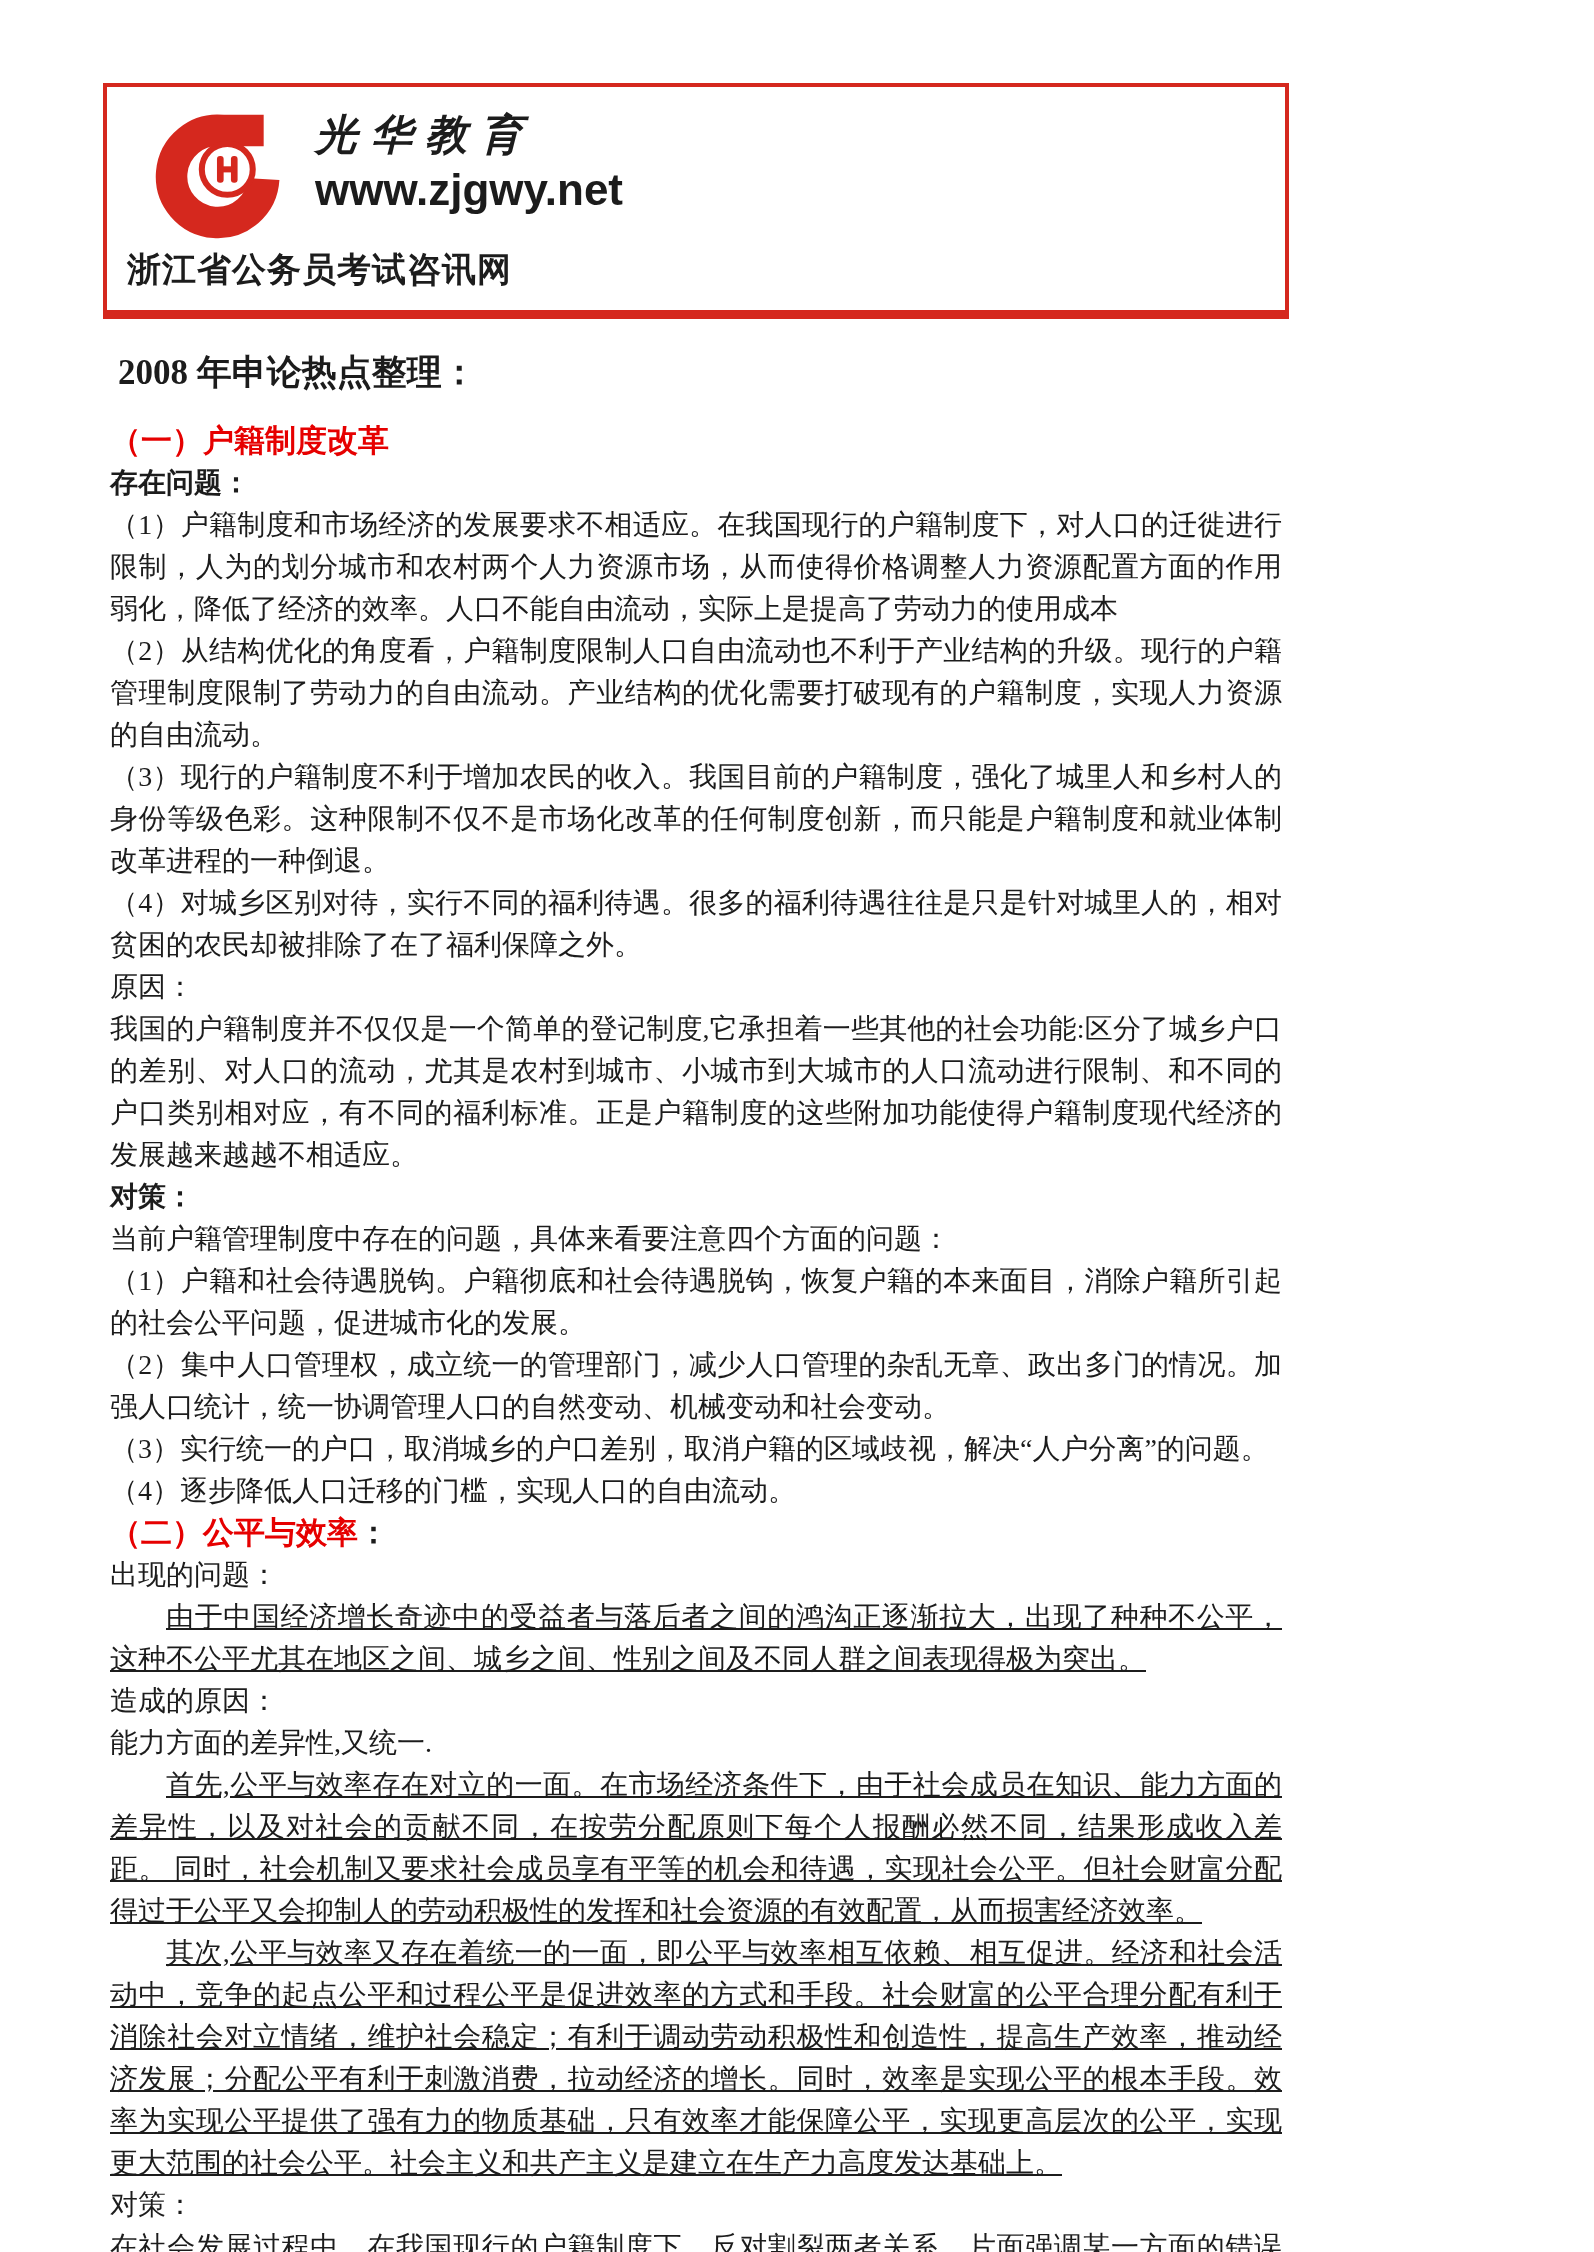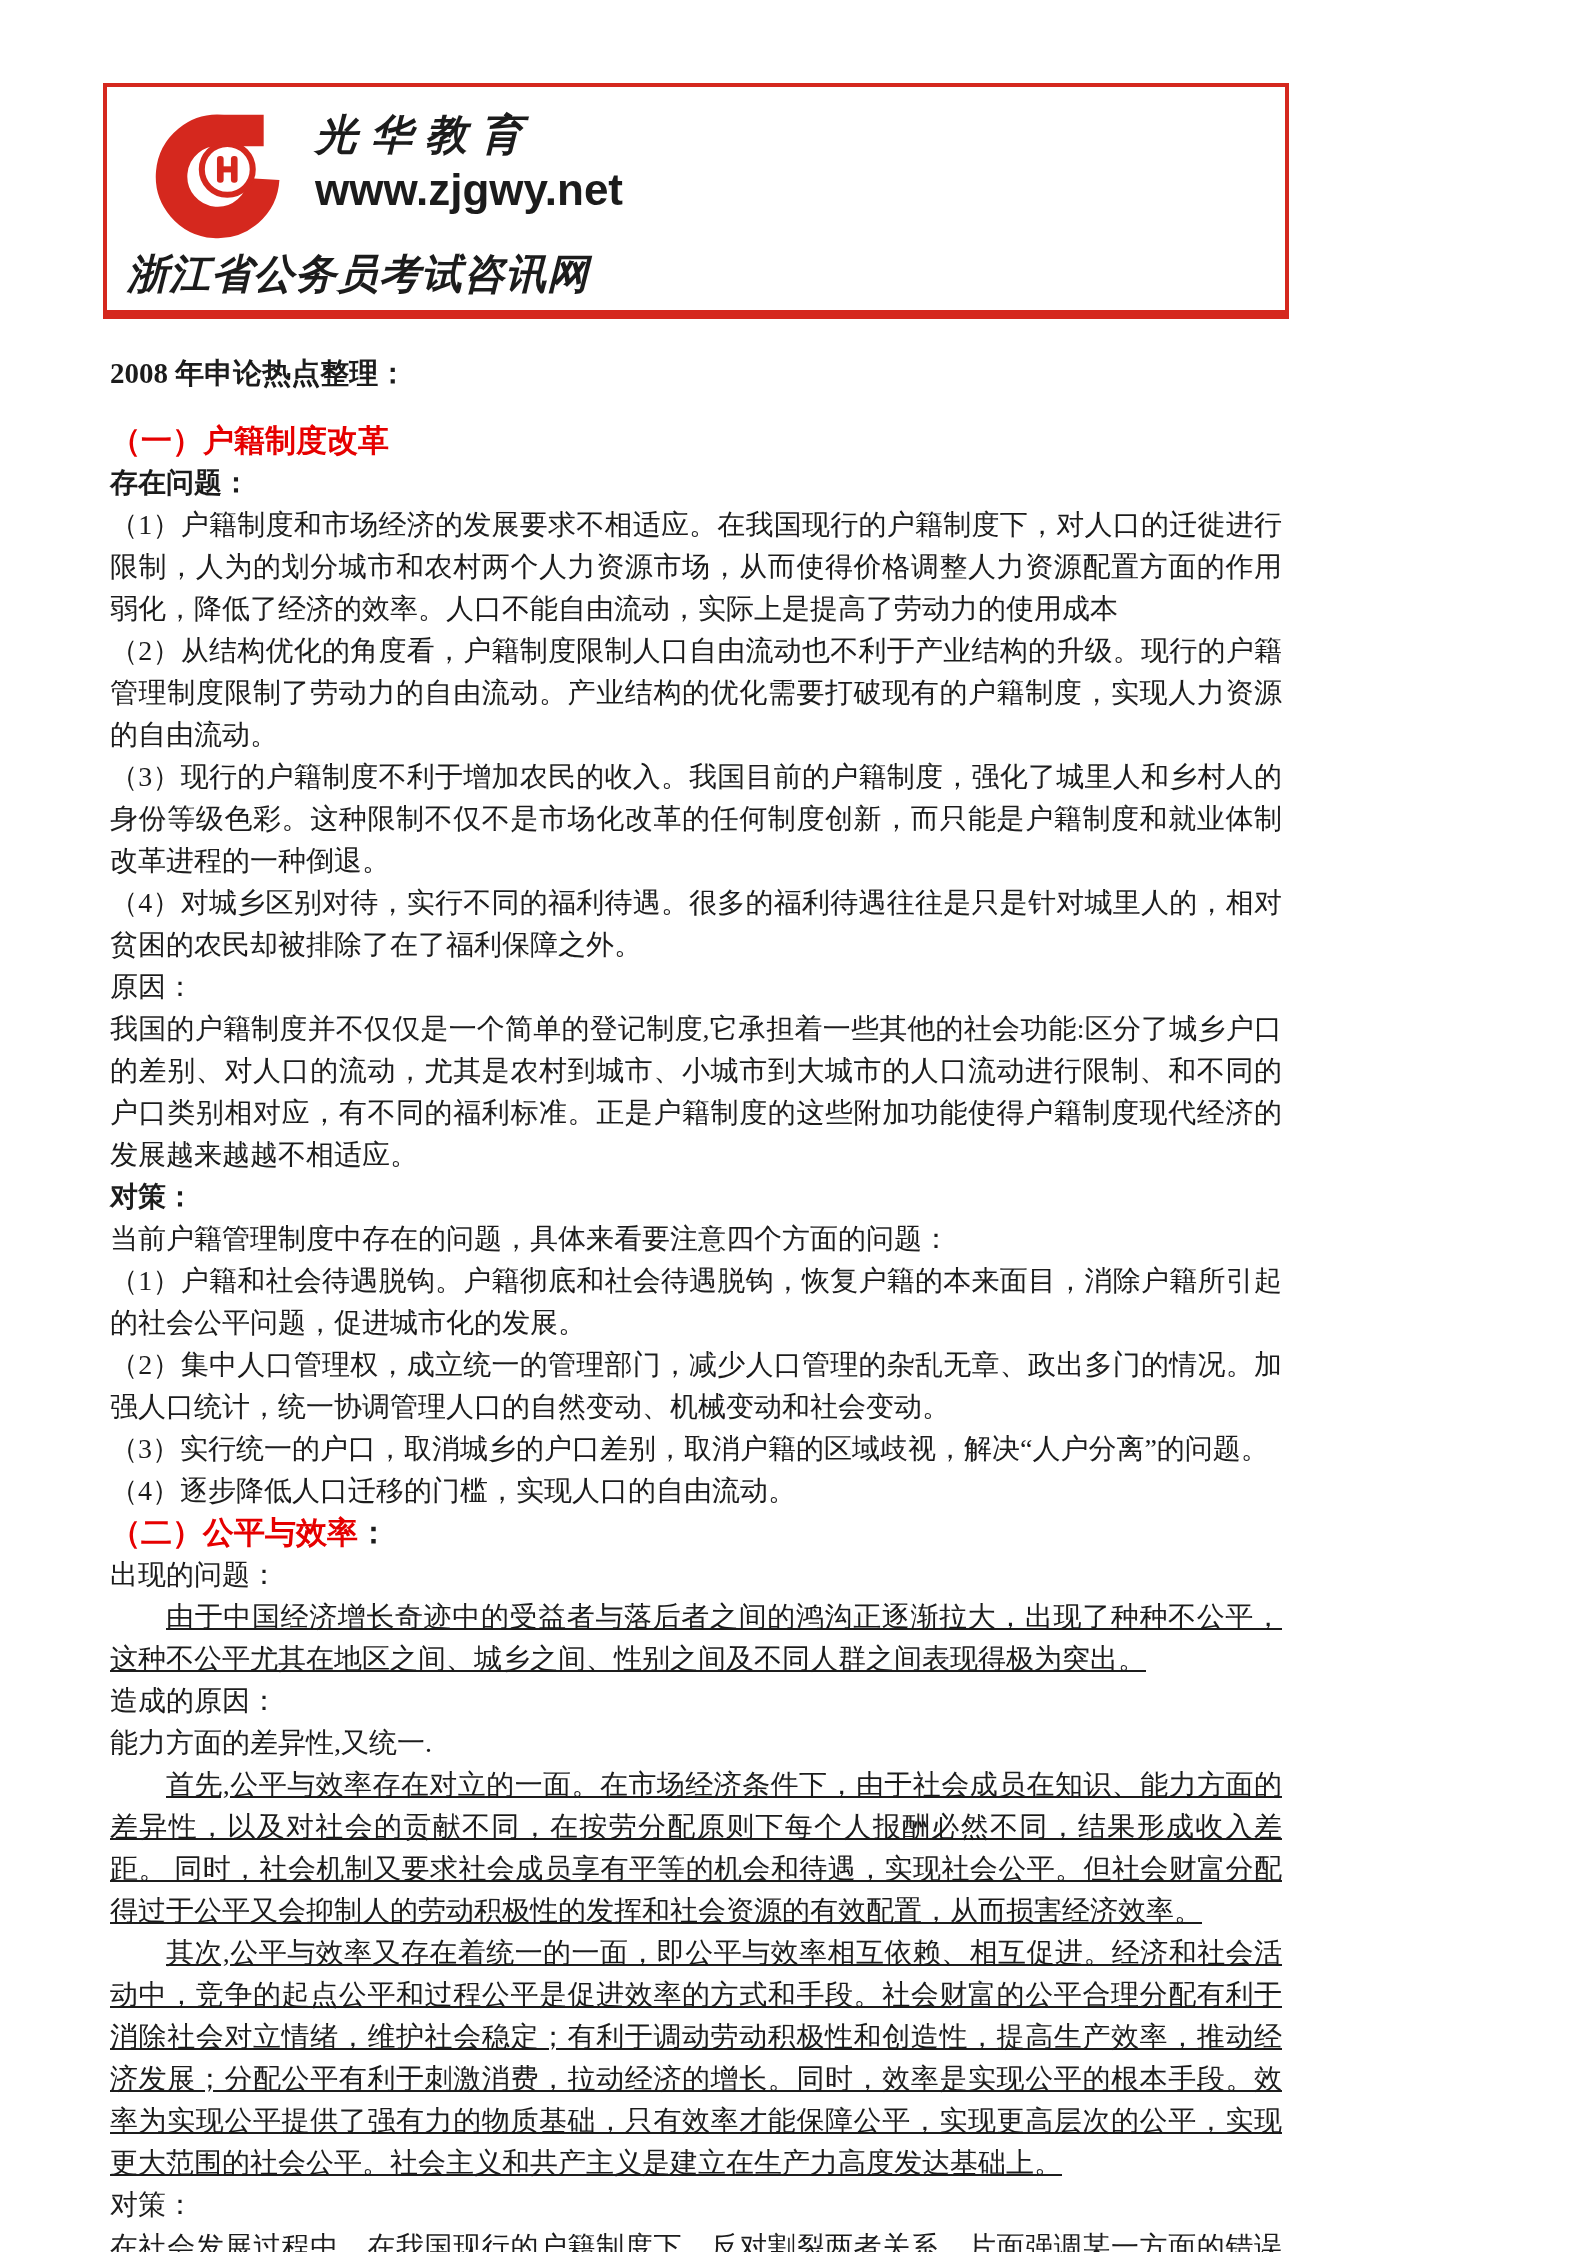--- a/index.html
+++ b/index.html
@@ -19,35 +19,35 @@
   .brand-block{margin-left:2px;margin-top:12px;}
   .brand-name{
     font-size:42px;font-weight:bold;font-style:italic;letter-spacing:13px;
     font-family:"Liberation Serif","DejaVu Serif",serif;white-space:nowrap;
   }
   .website{
     font-size:44px;font-weight:bold;letter-spacing:0px;margin-top:2px;
     font-family:"Liberation Sans","DejaVu Sans",sans-serif;white-space:nowrap;
   }
   .site-name{
-    font-size:41px;font-weight:bold;margin-top:0px;letter-spacing:1px;
-    font-family:"Liberation Sans","DejaVu Sans",sans-serif;white-space:nowrap;font-style:italic;
+    font-size:34px;font-weight:bold;margin-top:0px;letter-spacing:1px;
+    font-family:"Liberation Sans","DejaVu Sans",sans-serif;white-space:nowrap;
   }
   .banner-right{flex:1;display:flex;flex-direction:column;justify-content:center;align-items:center;padding:0 14px 0 0;}
   .slogan{
     font-size:71px;font-weight:bold;letter-spacing:5px;white-space:nowrap;
     font-family:"Liberation Sans","DejaVu Sans",sans-serif;
   }
   .slogan-sub{
     font-size:33px;font-weight:bold;margin-top:20px;letter-spacing:4px;align-self:flex-end;
     font-family:"Liberation Sans","DejaVu Sans",sans-serif;white-space:nowrap;
   }
   
   .doc{padding:0 110px 0 110px;}
-  .doc-title{font-size:29px;font-weight:bold;margin:30px 0 0 0;line-height:48px;}
+  .doc-title{font-size:35px;font-weight:bold;margin:30px 0 0 8px;line-height:48px;}
   .sec-red{color:#e60000;font-weight:bold;font-size:31px;line-height:42px;margin:23px 0 0 0;}
   .sec-red.tight{margin:0;}
   .sec-red .colon-black{color:#1c1c1c;}
   .tline{font-size:28px;line-height:42px;margin:0;text-align:justify;}
   .bold{font-weight:bold;}
   .indent{text-indent:2em;text-decoration:underline;}
 </style>
 </head>
 <body>
 

